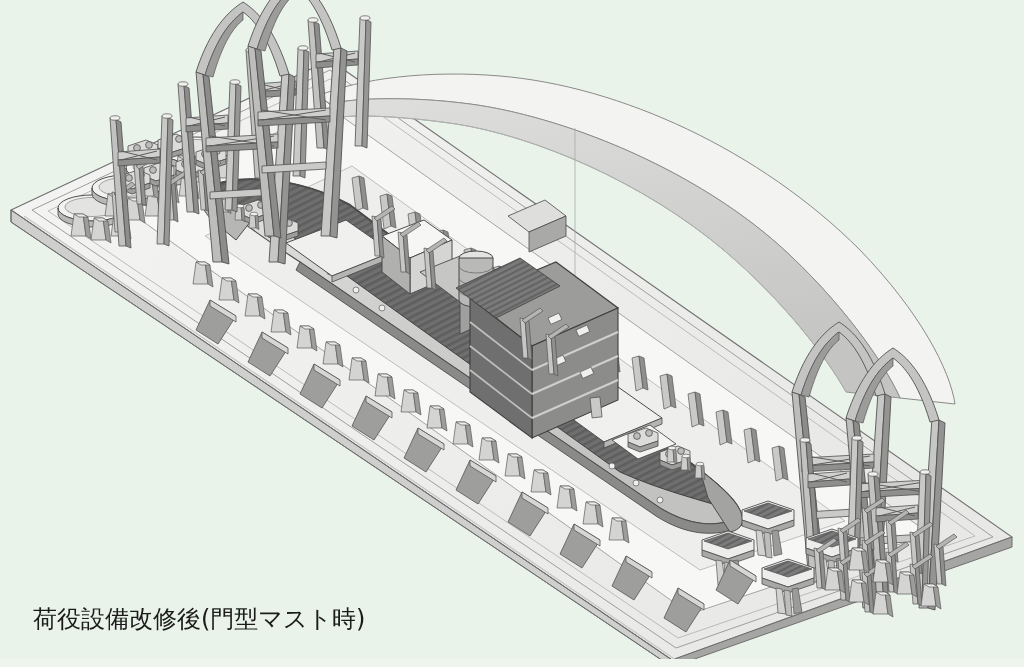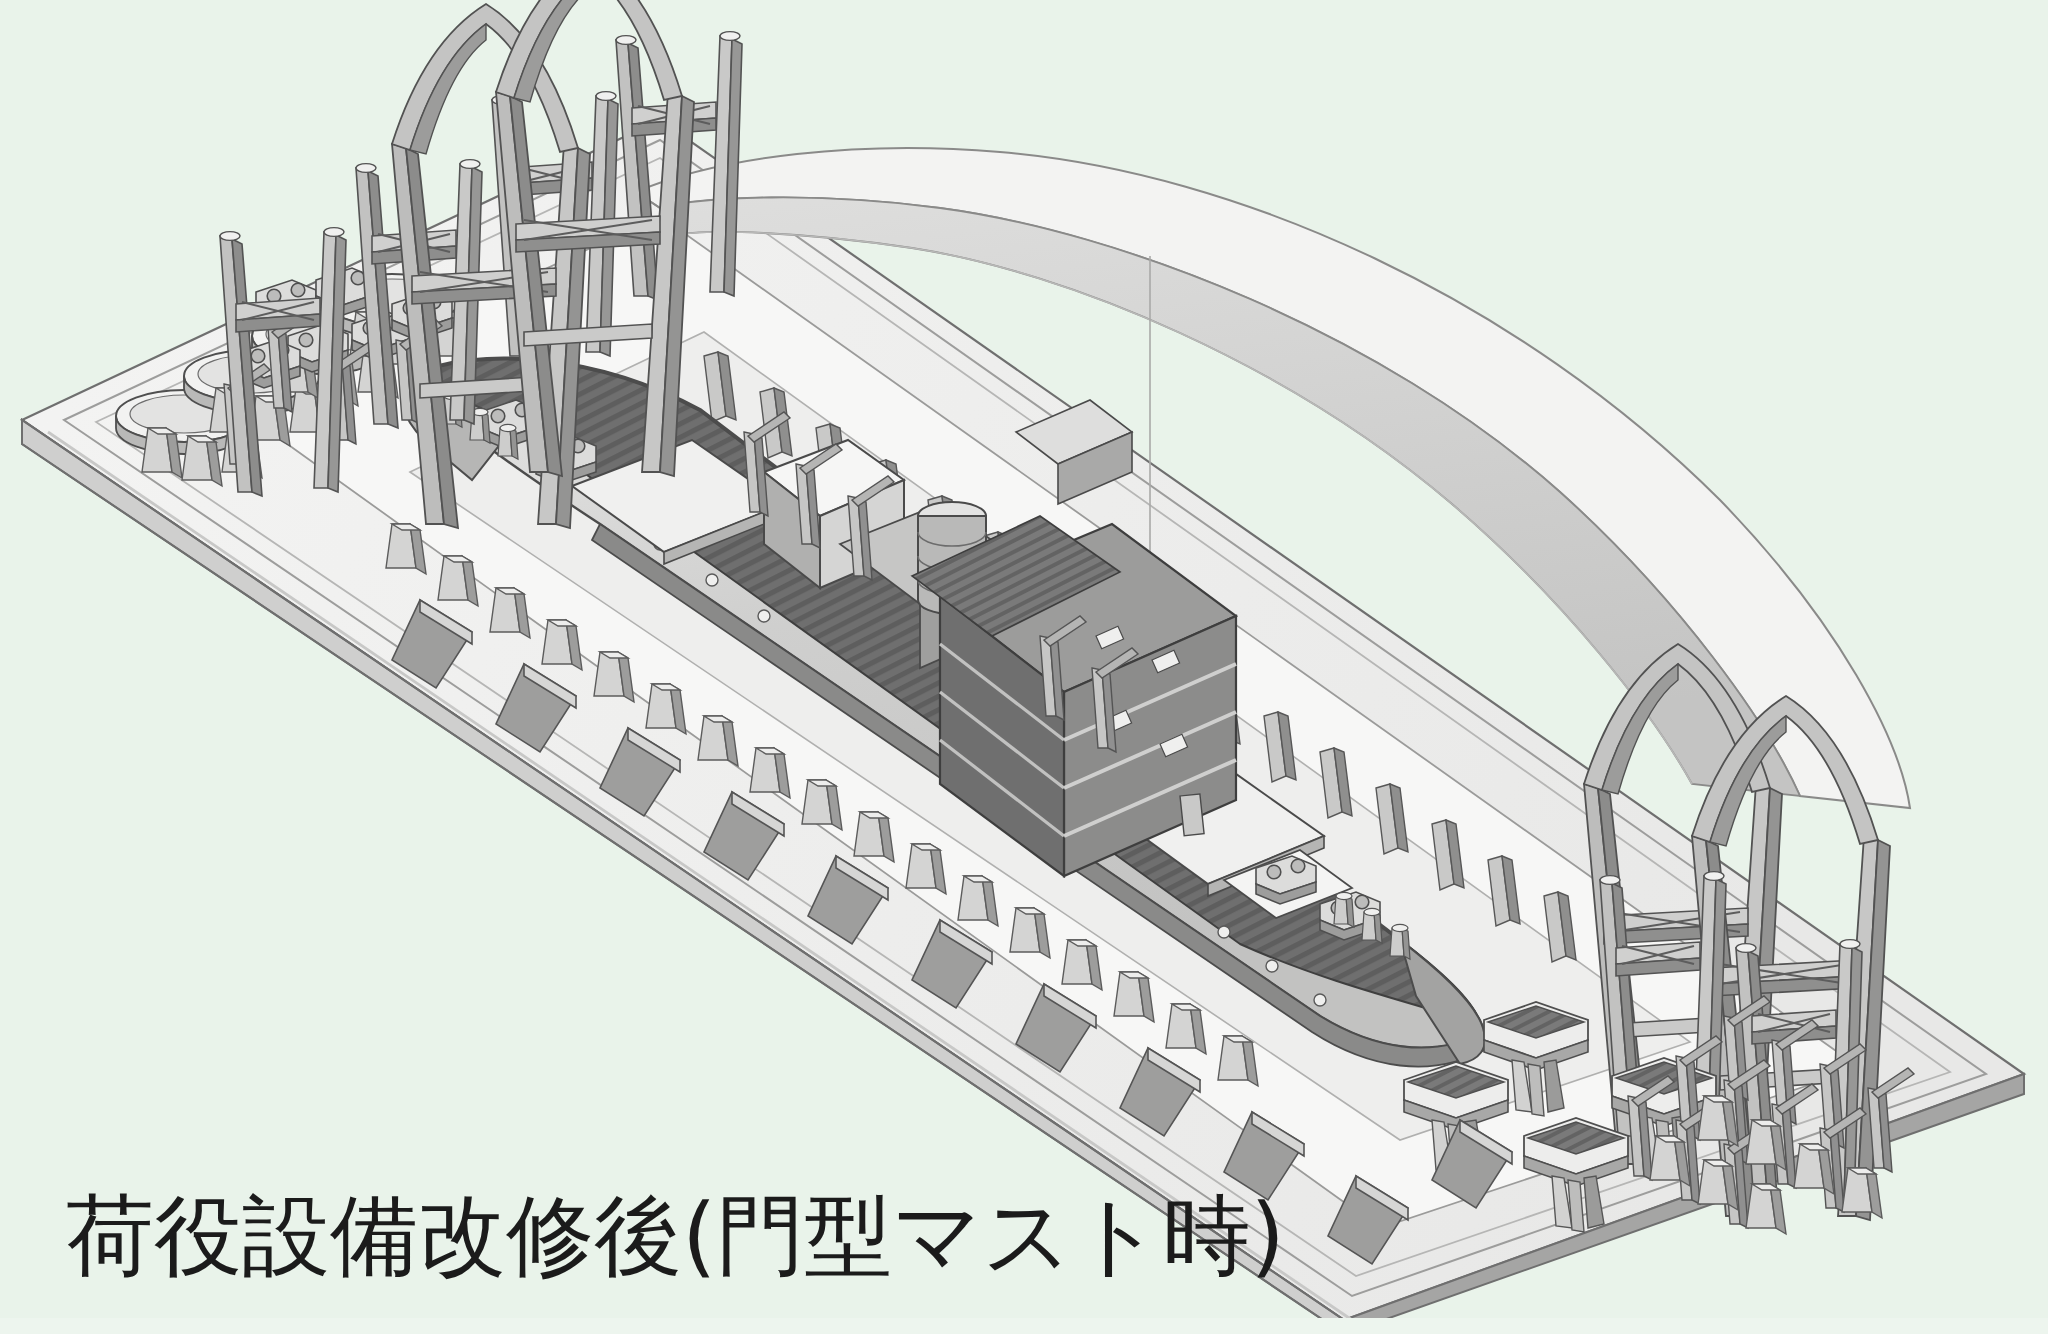--- a/index.html
+++ b/index.html
@@ -8,21 +8,21 @@
     width:1024px;height:667px;overflow:hidden;
     background:#e9f3ea;
     font-family:"Liberation Sans","DejaVu Sans",sans-serif;
     position:relative;
   }
   #stage{position:absolute;inset:0;width:1024px;height:667px;}
   #scene{position:absolute;left:0;top:0;width:1024px;height:667px;}
   .caption{
     position:absolute;
     left:33px; top:598px;
-    font-size:44px;
+    font-size:24px;
     line-height:42px;
     letter-spacing:0px;
     color:#1b1b1b;
     white-space:nowrap;
     font-family:"DejaVu Sans","Liberation Sans",sans-serif;
     font-weight:400;
   }
   .bottom-band{
     position:absolute;left:0;top:659px;width:1024px;height:8px;
     background:#edf5ee;

